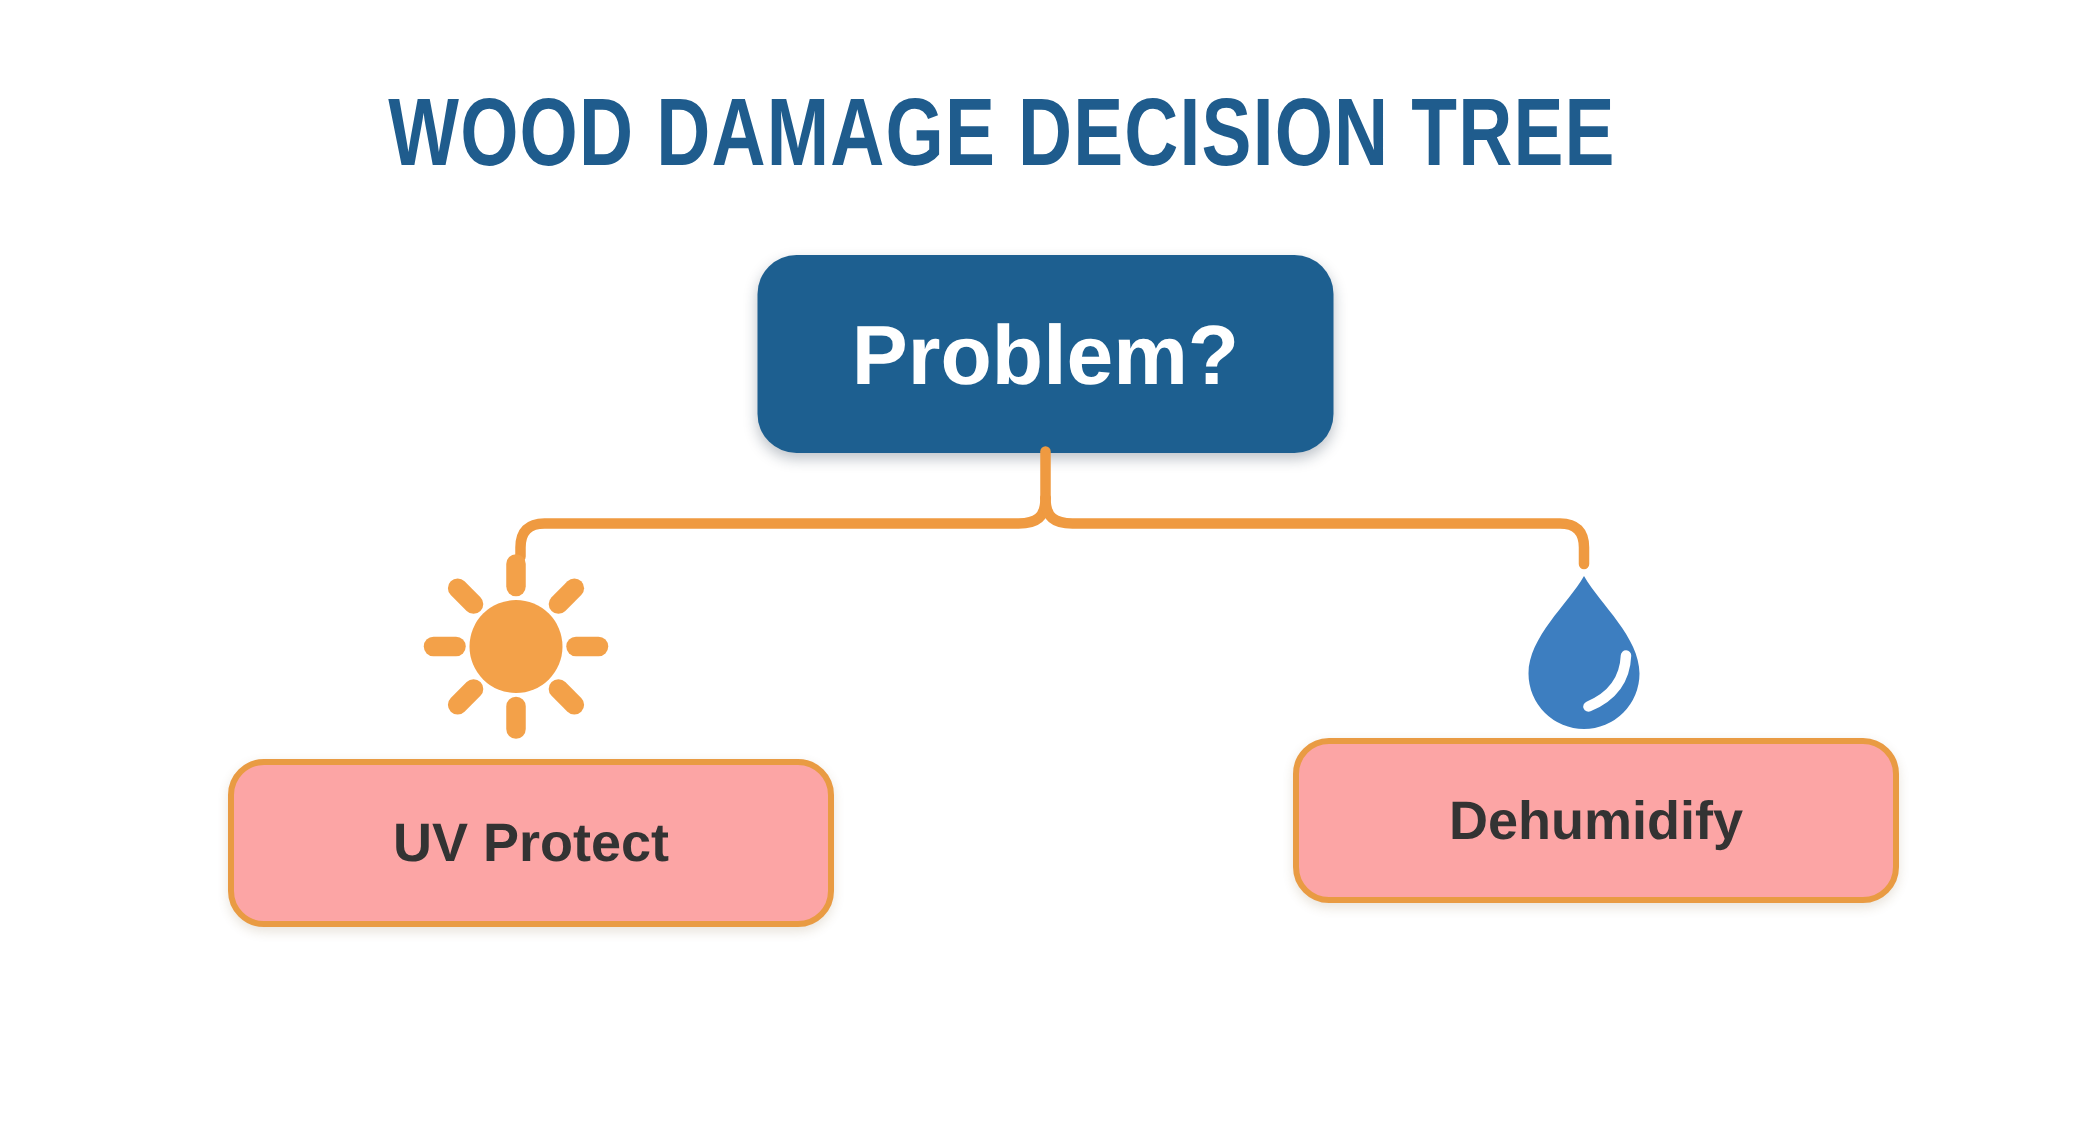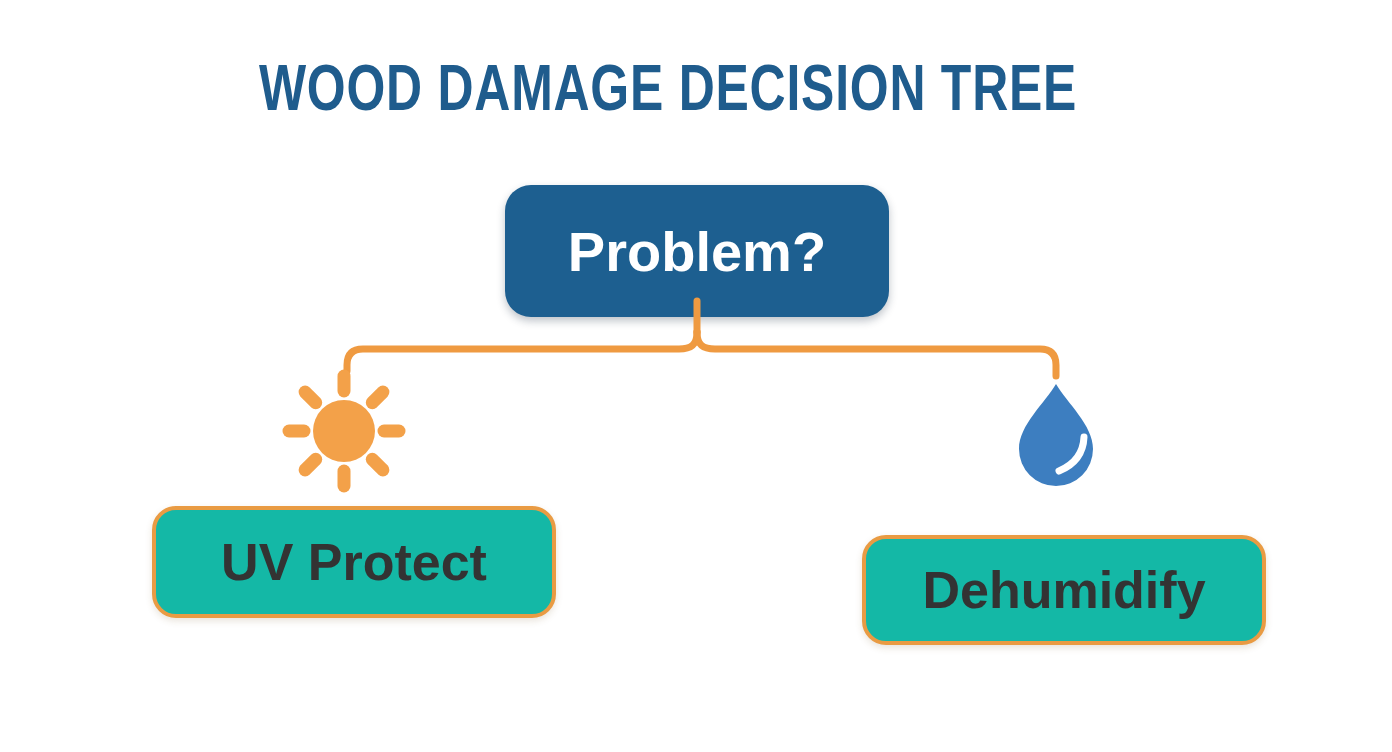--- a/index.html
+++ b/index.html
@@ -27,31 +27,30 @@
     color:var(--title-blue);
     transform:scaleX(0.78);
     letter-spacing:1px;
   }
   .root-node{
     position:absolute;left:505px;top:170px;width:384px;height:132px;
     background:var(--node-blue);border-radius:26px;
     display:flex;align-items:center;justify-content:center;
     color:var(--root-text);font-size:56px;font-weight:bold;
     box-shadow:0 4px 9px rgba(20,40,60,.28);
-    margin-top:15px;
   }
   .leaf-node{
-    position:absolute;background:#14b8a6;
+    position:absolute;background:#fca5a5;
     border:4px solid var(--leaf-border-orange);border-radius:24px;
     display:flex;align-items:center;justify-content:center;
-    font-size:52px;font-weight:bold;color:var(--leaf-text);
+    font-size:36px;font-weight:bold;color:var(--leaf-text);
     box-shadow:0 3px 7px rgba(120,90,40,.16);
   }
   .leaf-left{left:152px;top:506px;width:396px;height:104px;}
-  .leaf-right{left:862px;top:535px;width:396px;height:102px;}
+  .leaf-right{left:862px;top:492px;width:396px;height:102px;}
   .overlay{position:absolute;left:0;top:0;width:1392px;height:752px;pointer-events:none;}
   .connector-path{stroke:var(--connector-orange);stroke-width:7;fill:none;stroke-linecap:round;stroke-linejoin:round;}
   .sun-core{fill:var(--sun-orange);}
   .sun-ray{stroke:var(--sun-orange);stroke-width:13;stroke-linecap:round;}
   .drop-body{fill:var(--drop-blue);}
   .drop-highlight{stroke:#ffffff;stroke-width:7;fill:none;stroke-linecap:round;}
 </style>
 </head>
 <body>
 

